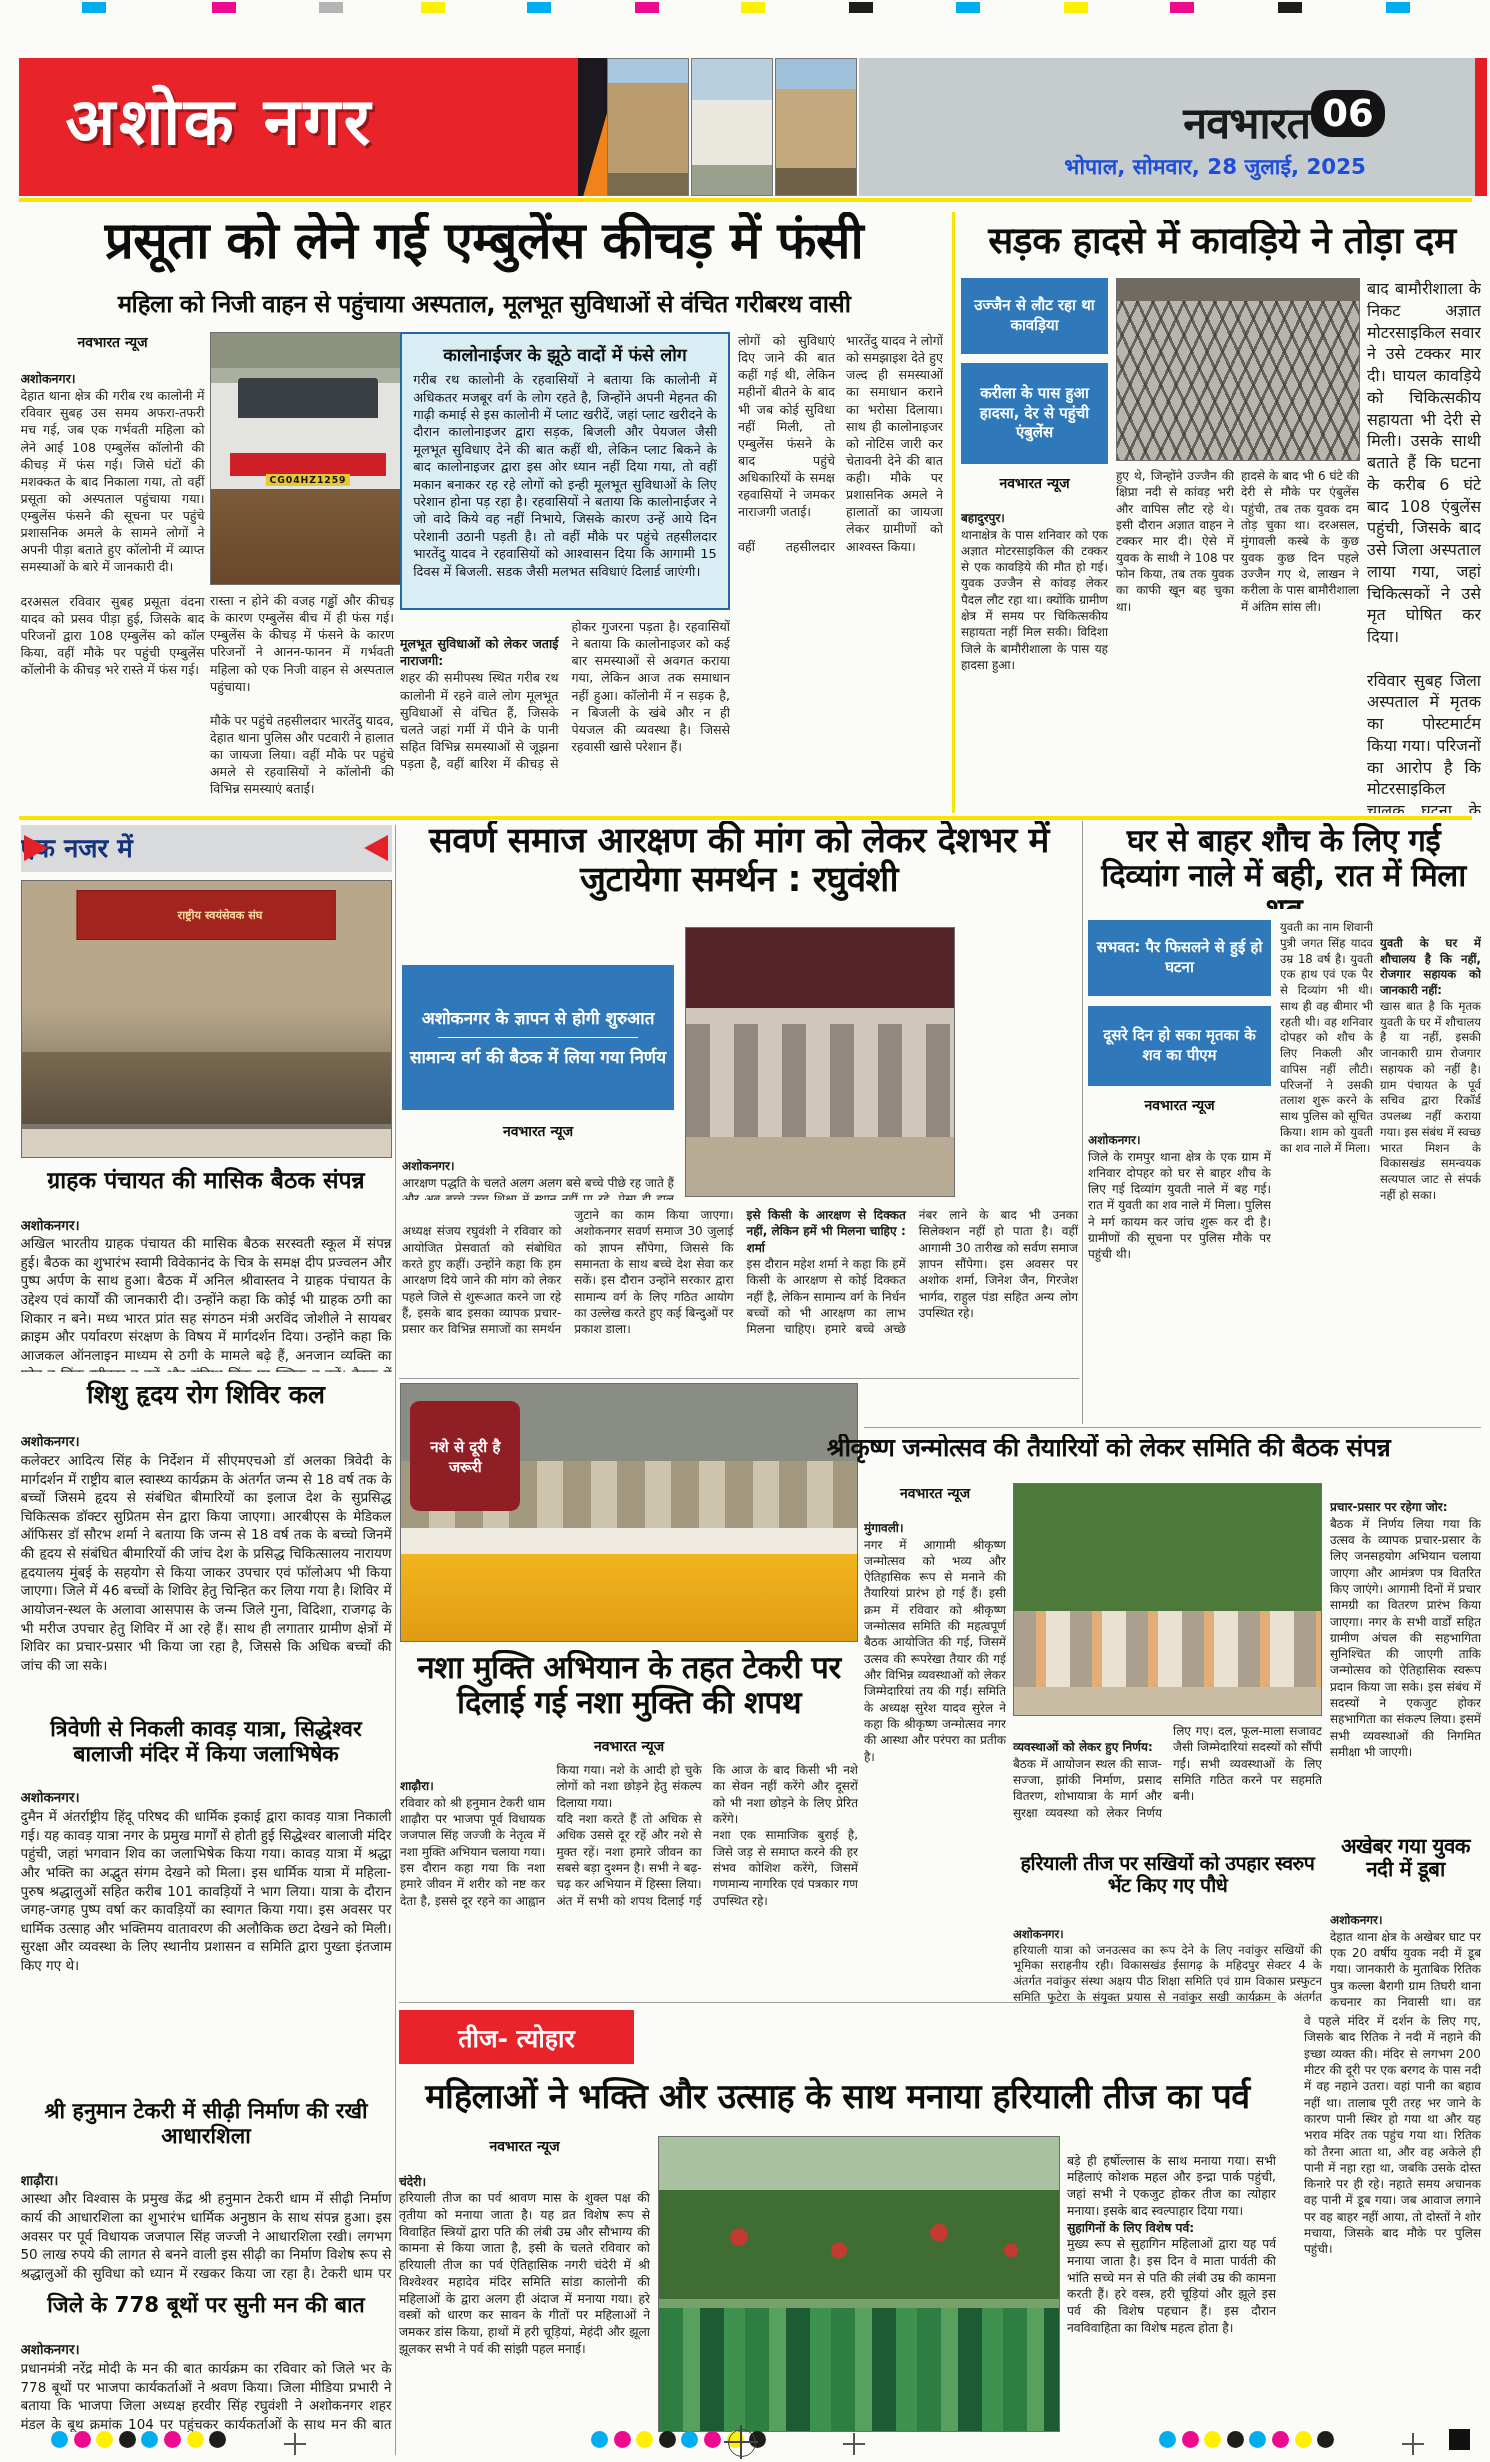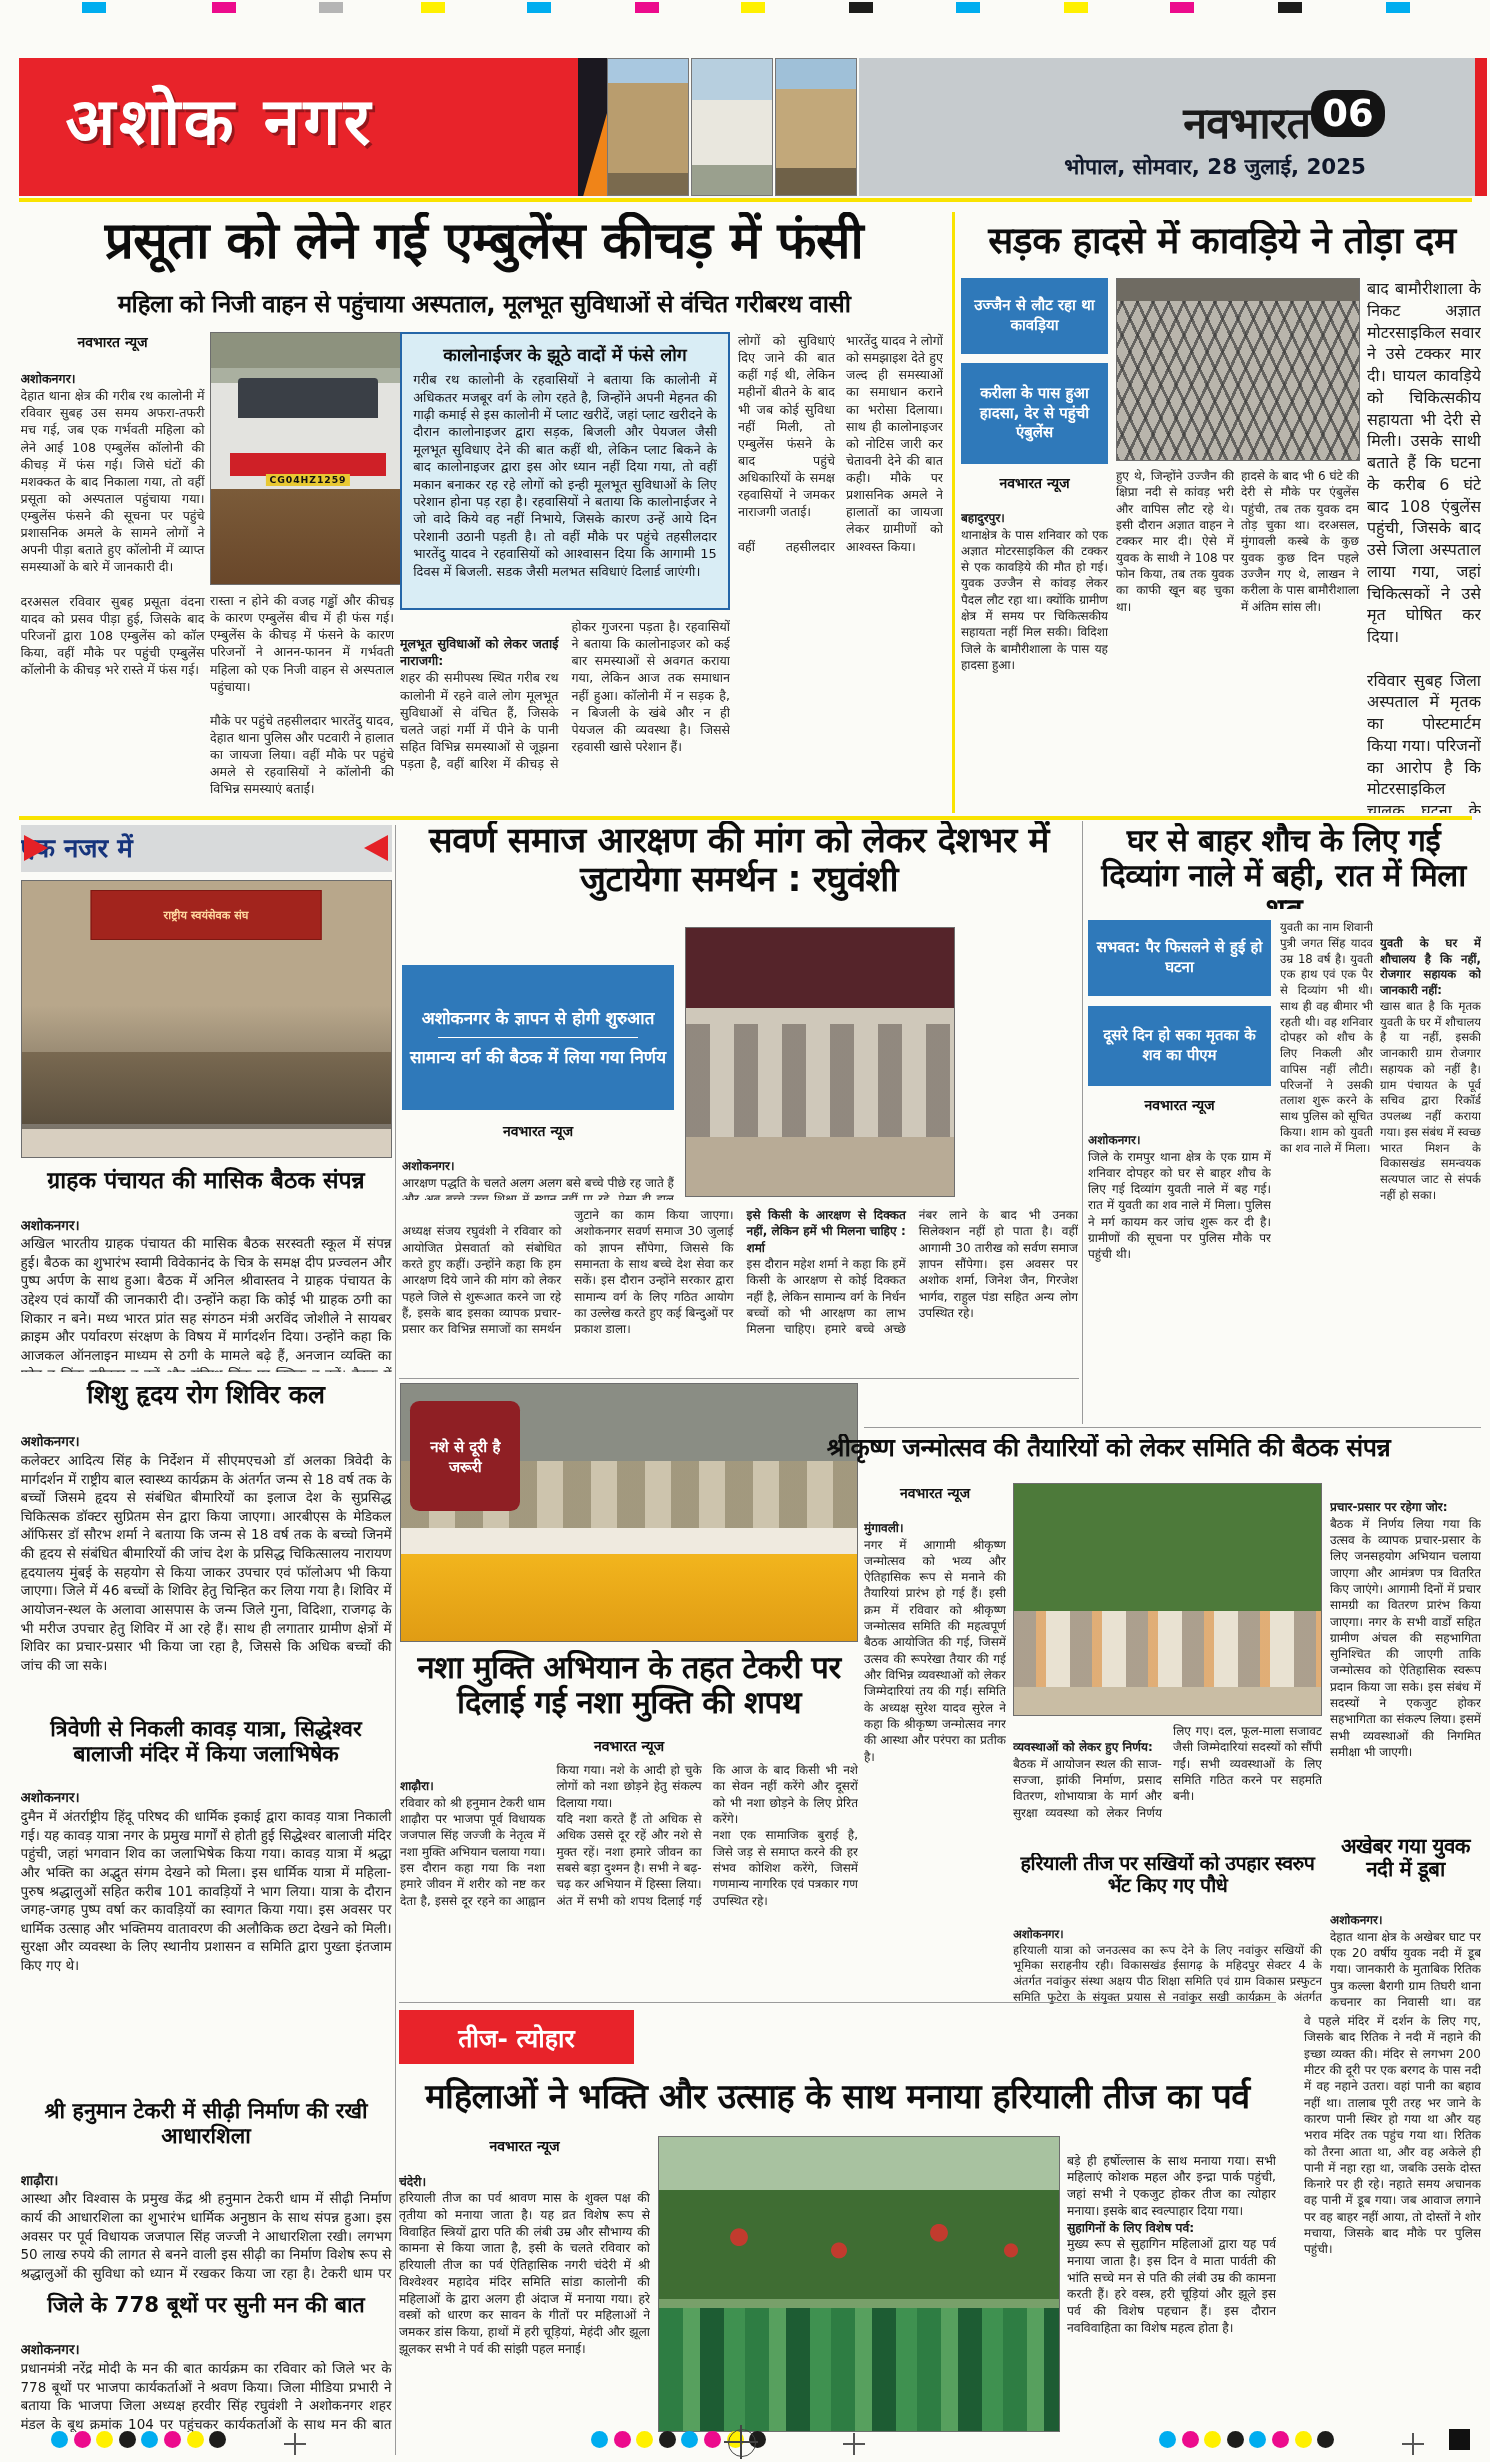--- a/index.html
+++ b/index.html
@@ -16,21 +16,21 @@
   .gline{background:#9a9a9a;position:absolute;}
   
   .mast-red{position:absolute;left:18.6px;top:58px;width:559px;height:138px;background:#e8232a;}
   .mast-title{position:absolute;left:47px;top:17px;font-size:65px;font-weight:800;color:#fff;letter-spacing:3.7px;text-shadow:2.8px 2.8px 0 rgba(0,0,0,.35);white-space:nowrap;}
   .mast-black{position:absolute;left:557px;top:58px;width:56px;height:138px;background:#1b1820;transform:skewX(-16deg);}
   .mast-orange{position:absolute;left:603px;top:58px;width:24px;height:138px;background:#f08418;transform:skewX(-16deg);}
   .mphoto{position:absolute;top:58px;width:82px;height:138px;border:0.9px solid #777;box-sizing:border-box;}
   .mast-gray{position:absolute;left:859px;top:58px;width:628px;height:138px;background:#c6cbce;}
   .paper-name{position:absolute;right:177px;top:34px;font-size:43px;font-weight:800;color:#1a1a1a;letter-spacing:-0.9px;}
   .page-no{position:absolute;right:102px;top:32px;background:#141414;color:#ffffff;font-size:37px;font-weight:800;padding:1.9px 11.2px;border-radius:21px;}
-  .mast-date{position:absolute;right:121px;top:93px;font-size:21.4px;font-weight:700;color:#0f172a;}
+  .mast-date{position:absolute;right:121px;top:93px;font-size:21.4px;font-weight:700;color:#1d4ed8;}
   .red-stripe{position:absolute;right:0;top:0;width:12px;height:138px;background:#e41e24;}
   
   .tm{position:absolute;top:1.9px;width:24px;height:11.2px;display:block;}
   .c{background:#00adef}.m{background:#ec0b8c}.y{background:#fff000}.k{background:#1d1d1b}.g{background:#b5b5b5}
   .dot{width:17px;height:17px;border-radius:50%;display:inline-block;margin-right:5.6px;}
   .plus{position:absolute;width:22.4px;height:22.4px;}
   .plus:before{content:"";position:absolute;left:10.2px;top:0;width:1.9px;height:22.4px;background:#555;}
   .plus:after{content:"";position:absolute;left:0;top:10.2px;width:22.4px;height:1.9px;background:#555;}
   .target{position:absolute;width:28px;height:28px;border:1.9px solid #444;border-radius:50%;box-sizing:border-box;}
   .target:before{content:"";position:absolute;left:11.2px;top:-4.7px;width:1.9px;height:34px;background:#444;}
@@ -142,21 +142,21 @@
 
   <div class="yline" style="left:18.6px;top:816px;width:1453px;height:3.7px;"></div>
 
   <div class="abs leftcol" style="left:20.5px;top:825px;width:371px;height:1630px;overflow:hidden;">
     <div class="enhead">
       <i class="tri-l"></i>
       <span>एक नजर में</span>
       <i class="tri-r"></i>
     </div>
     <div class="photo" style="position:relative;margin-top:7.5px;width:100%;height:278px;background:linear-gradient(180deg,#b8a78b 0 62%,#8d7a5d 62% 88%,#d8cfc0 88%);">
-      <span class="abs" style="left:50%;top:9.3px;transform:translateX(-50%);width:62%;height:48px;background:#a2241d;border:0.9px solid #7d1812;color:#ffd9a0;font-size:11.2px;font-weight:700;display:flex;align-items:center;justify-content:center;text-align:center;">राष्ट्रीय स्वयंसेवक संघ</span>
+      <span class="abs" style="left:50%;top:9.3px;transform:translateX(-50%);width:62%;height:48px;background:#a2241d;border:0.9px solid #7d1812;color:#ffd9a0;font-size:11.2px;font-weight:700;display:flex;align-items:center;justify-content:center;text-align:center;padding-left:28px;">राष्ट्रीय स्वयंसेवक संघ</span>
       <i class="abs" style="left:0;bottom:10%;width:100%;height:45%;background:linear-gradient(0deg,rgba(45,40,34,.55),transparent);"></i>
     </div>
 
     <div class="enh2" style="font-size:23px;">ग्राहक पंचायत की मासिक बैठक संपन्न</div>
     <div class="bt" style="height:175px;">
       <span class="dl">अशोकनगर।</span>
       <span>अखिल भारतीय ग्राहक पंचायत की मासिक बैठक सरस्वती स्कूल में संपन्न हुई। बैठक का शुभारंभ स्वामी विवेकानंद के चित्र के समक्ष दीप प्रज्वलन और पुष्प अर्पण के साथ हुआ। बैठक में अनिल श्रीवास्तव ने ग्राहक पंचायत के उद्देश्य एवं कार्यों की जानकारी दी। उन्होंने कहा कि कोई भी ग्राहक ठगी का शिकार न बने। मध्य भारत प्रांत सह संगठन मंत्री अरविंद जोशीले ने सायबर क्राइम और पर्यावरण संरक्षण के विषय में मार्गदर्शन दिया। उन्होंने कहा कि आजकल ऑनलाइन माध्यम से ठगी के मामले बढ़े हैं, अनजान व्यक्ति का फोन व लिंक स्वीकार न करें और संदिग्ध लिंक पर क्लिक न करें। बैठक में समस्याओं को सामंजस्य, समानता और संवाद के माध्यम से हल करने की बात भी कही गई। इस दौरान चंद्रमोहन सोनी को जिला सह संयोजक और राजेन्द्र सिंह बरखेड़ा को मीडिया जिला संयोजक नियुक्त किया गया। बैठक में जिला संयोजक राजेंद्र सिंह गरेठी, बसंत कुमार जैन, रणबीर विश्वकर्मा, प्रदीप शर्मा, रिति रमन, घनश्याम परमार, सियाराम सिंह, आकाश चंदेल, गजम यादव सहित बड़ी संख्या में सदस्य उपस्थित रहे।</span>
     </div>
 
     <div class="enh2" style="font-size:25px;">शिशु हृदय रोग शिविर कल</div>

